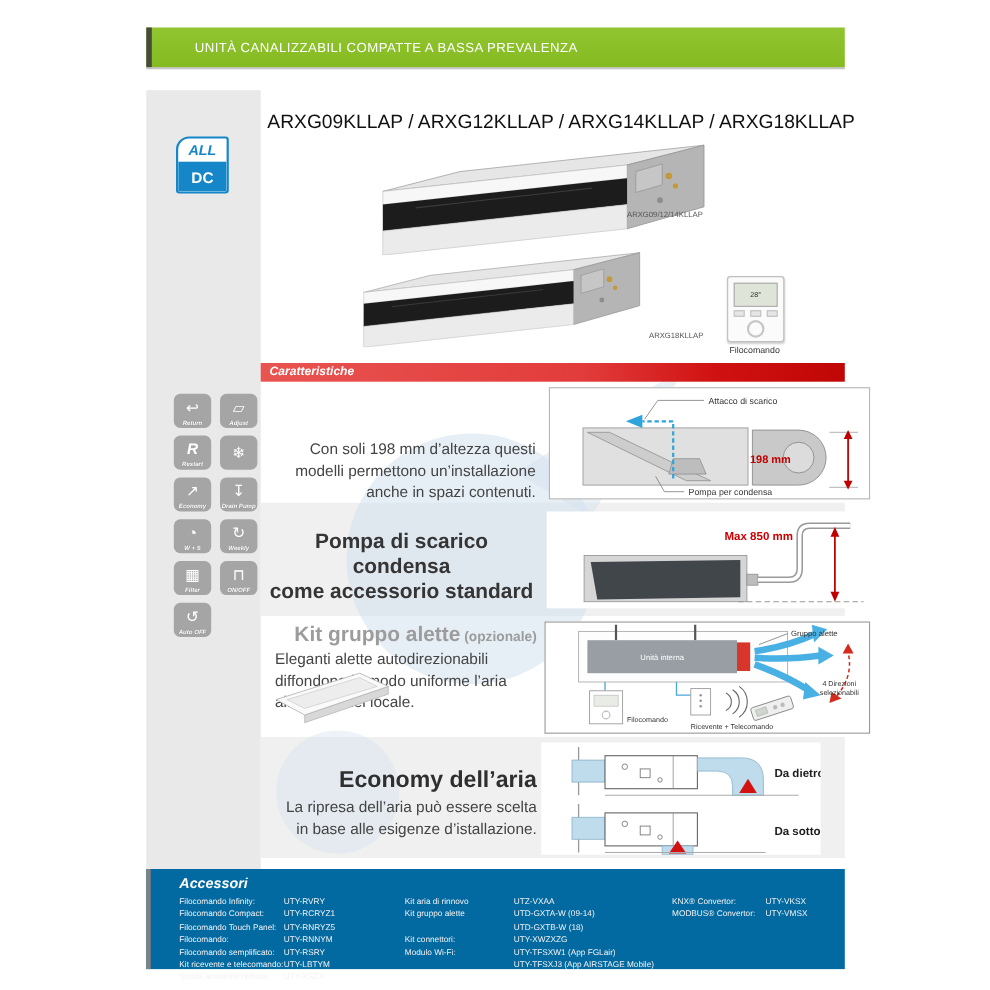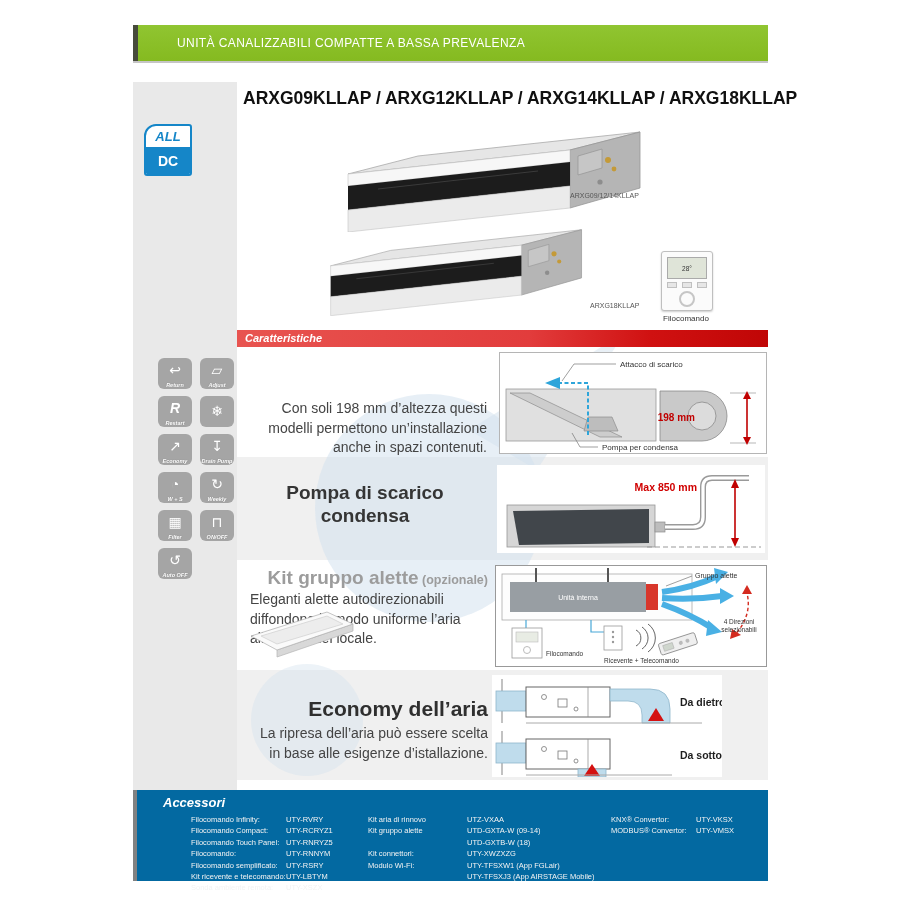--- a/index.html
+++ b/index.html
@@ -8,36 +8,36 @@
 
   
   .green-bar{position:absolute;left:133px;top:25px;width:635px;height:36px;
     background:linear-gradient(#90c531,#85ba20);box-shadow:0 2px 0 rgba(90,90,90,.35);z-index:3;}
   .green-bar .edge{position:absolute;left:0;top:0;width:5px;height:100%;background:#474b3b;}
   .green-bar .txt{position:absolute;left:44px;top:0;line-height:36px;color:#fff;
     font-size:12px;letter-spacing:.4px;text-align:center;}
 
   
   .sidebar{position:absolute;left:133px;top:82px;width:104px;height:708px;background:#e9e9e9;z-index:1;}
-  .alldc{position:absolute;left:144px;top:124px;width:44px;height:48px;border:2px solid #1586c8;
+  .alldc{position:absolute;left:160px;top:124px;width:44px;height:48px;border:2px solid #1586c8;
     border-radius:12px 3px 3px 3px;overflow:hidden;background:#fff;z-index:2;}
   .alldc .top{height:21px;display:flex;align-items:center;justify-content:center;
     color:#1586c8;font-size:13px;font-weight:bold;font-style:italic;}
   .alldc .bot{height:27px;background:#1586c8;display:flex;align-items:center;justify-content:center;
     color:#fff;font-size:14px;font-weight:bold;}
   .icon-grid{position:absolute;left:158px;top:358px;width:78px;display:grid;
     grid-template-columns:34px 34px;column-gap:8px;row-gap:7px;z-index:2;}
   .fn-icon{position:relative;width:34px;height:31px;background:#a5a5a5;border-radius:6px;
     color:#fff;text-align:center;}
   .fn-icon .g{display:block;font-size:14px;line-height:24px;}
   .fn-icon .lbl{position:absolute;left:0;right:0;bottom:1px;font-size:5.5px;font-style:italic;
     font-weight:bold;color:#fff;text-shadow:0 0 1px #777;}
 
   
-  .model-title{position:absolute;left:243px;top:88px;font-size:17.5px;font-weight:bold;color:#101010;z-index:2;}
+  .model-title{position:absolute;left:243px;top:100px;font-size:17.5px;font-weight:normal;color:#101010;z-index:2;}
   .unit-svg{position:absolute;z-index:2;}
   .unit-label{position:absolute;font-size:7px;color:#555;z-index:2;}
   .remote{position:absolute;left:661px;top:251px;width:50px;height:58px;background:#fbfbfb;
     border:1px solid #bfbfbf;border-radius:3px;box-shadow:0 1px 2px rgba(0,0,0,.2);z-index:2;}
   .remote-lcd{margin:5px auto 3px;width:38px;height:20px;background:#dfe4d8;border:1px solid #aaa;
     font-size:6.5px;color:#333;display:flex;align-items:center;justify-content:center;}
   .remote-btns{display:flex;justify-content:space-between;padding:0 5px;}
   .remote-btns i{width:8px;height:4px;background:#e6e6e6;border:1px solid #c0c0c0;}
   .remote-dial{width:12px;height:12px;border:2px solid #c6c6c6;border-radius:50%;margin:3px auto 0;}
   .remote-caption{position:absolute;left:648px;top:314px;width:76px;text-align:center;
@@ -50,31 +50,31 @@
     font-size:11px;font-weight:bold;font-style:italic;}
 
   
   .sec{position:absolute;left:237px;width:531px;z-index:0;}
   .sec.gray{background:#f0f0f0;}
   .watermark{position:absolute;left:237px;top:290px;width:531px;height:500px;z-index:1;pointer-events:none;}
   .content{position:absolute;z-index:2;}
   .sec-title-gray{font-size:20px;font-weight:bold;color:#9c9c9c;}
   .sec-title-dark{font-size:19px;font-weight:bold;color:#353535;line-height:1.2;}
   .sec-body{font-size:14px;color:#444;line-height:1.4;}
-  .panel{position:absolute;background:#fff;z-index:2;}
+  .panel{position:absolute;background:#fff;z-index:2;padding-left:24px;}
   .panel.bordered{border:1px solid #b5b5b5;}
   svg text{font-family:"Liberation Sans",sans-serif;}
 
   
   .acc-band{position:absolute;left:133px;top:790px;width:635px;height:91px;background:#0369a1;z-index:2;}
   .acc-band .edge{position:absolute;left:0;top:0;width:4px;height:100%;background:#818181;}
   .acc-title{position:absolute;left:30px;top:5px;color:#fff;font-size:13px;font-weight:bold;font-style:italic;}
   .acc-col{position:absolute;top:24px;font-size:7.5px;line-height:11.4px;color:#f3f3f3;}
   .acc-row{display:flex;white-space:nowrap;}
-  .acc-col.c1{left:30px;margin-left:28px;}  .acc-col.c1 .l{width:95px;}
+  .acc-col.c1{left:30px;}  .acc-col.c1 .l{width:95px;}
   .acc-col.c2{left:235px;} .acc-col.c2 .l{width:99px;}
   .acc-col.c3{left:478px;} .acc-col.c3 .l{width:85px;}
 </style>
 </head>
 <body>
 
 <div id="page">
 
   <div class="green-bar">
     <div class="edge"></div>
@@ -209,20 +209,21 @@
       <polygon points="247,38 243,46 251,46" fill="#c00000"></polygon>
       <polygon points="247,92 243,84 251,84" fill="#c00000"></polygon>
       <text x="195" y="68" font-size="10" font-weight="bold" fill="#c00000" text-anchor="end">198 mm</text>
       <polyline points="98,94 80,94 72,80" fill="none" stroke="#777" stroke-width="0.7"></polyline>
       <text x="102" y="97" font-size="8" fill="#333">Pompa per condensa</text>
     </svg>
   </div>
 
   <div class="content sec-title-dark" style="left:242px;top:482px;width:246px;text-align:center">
     <div>Pompa di scarico condensa</div>
+    <div>come accessorio standard</div>
   </div>
   <div class="panel" style="left:497px;top:465px;width:268px;height:88;height:88px">
     <svg width="268" height="88" viewBox="0 0 268 88">
       <rect x="10" y="40" width="148" height="42" fill="#d6d6d6" stroke="#979797" stroke-width="0.8"></rect>
       <polygon points="16,46 152,44 152,78 22,80" fill="#41464b"></polygon>
       <rect x="158" y="57" width="10" height="10" fill="#bdbdbd" stroke="#8d8d8d" stroke-width="0.7"></rect>
       <path d="M168,62 H196 Q206,62 206,52 V22 Q206,13 215,13 H252" fill="none" stroke="#9a9a9a" stroke-width="6"></path>
       <path d="M168,62 H196 Q206,62 206,52 V22 Q206,13 215,13 H252" fill="none" stroke="#ffffff" stroke-width="3.2"></path>
       <text x="200" y="26" font-size="10.5" font-weight="bold" fill="#d00000" text-anchor="end">Max 850 mm</text>
       <line x1="238" y1="20" x2="238" y2="76" stroke="#c00000" stroke-width="1.6"></line>

